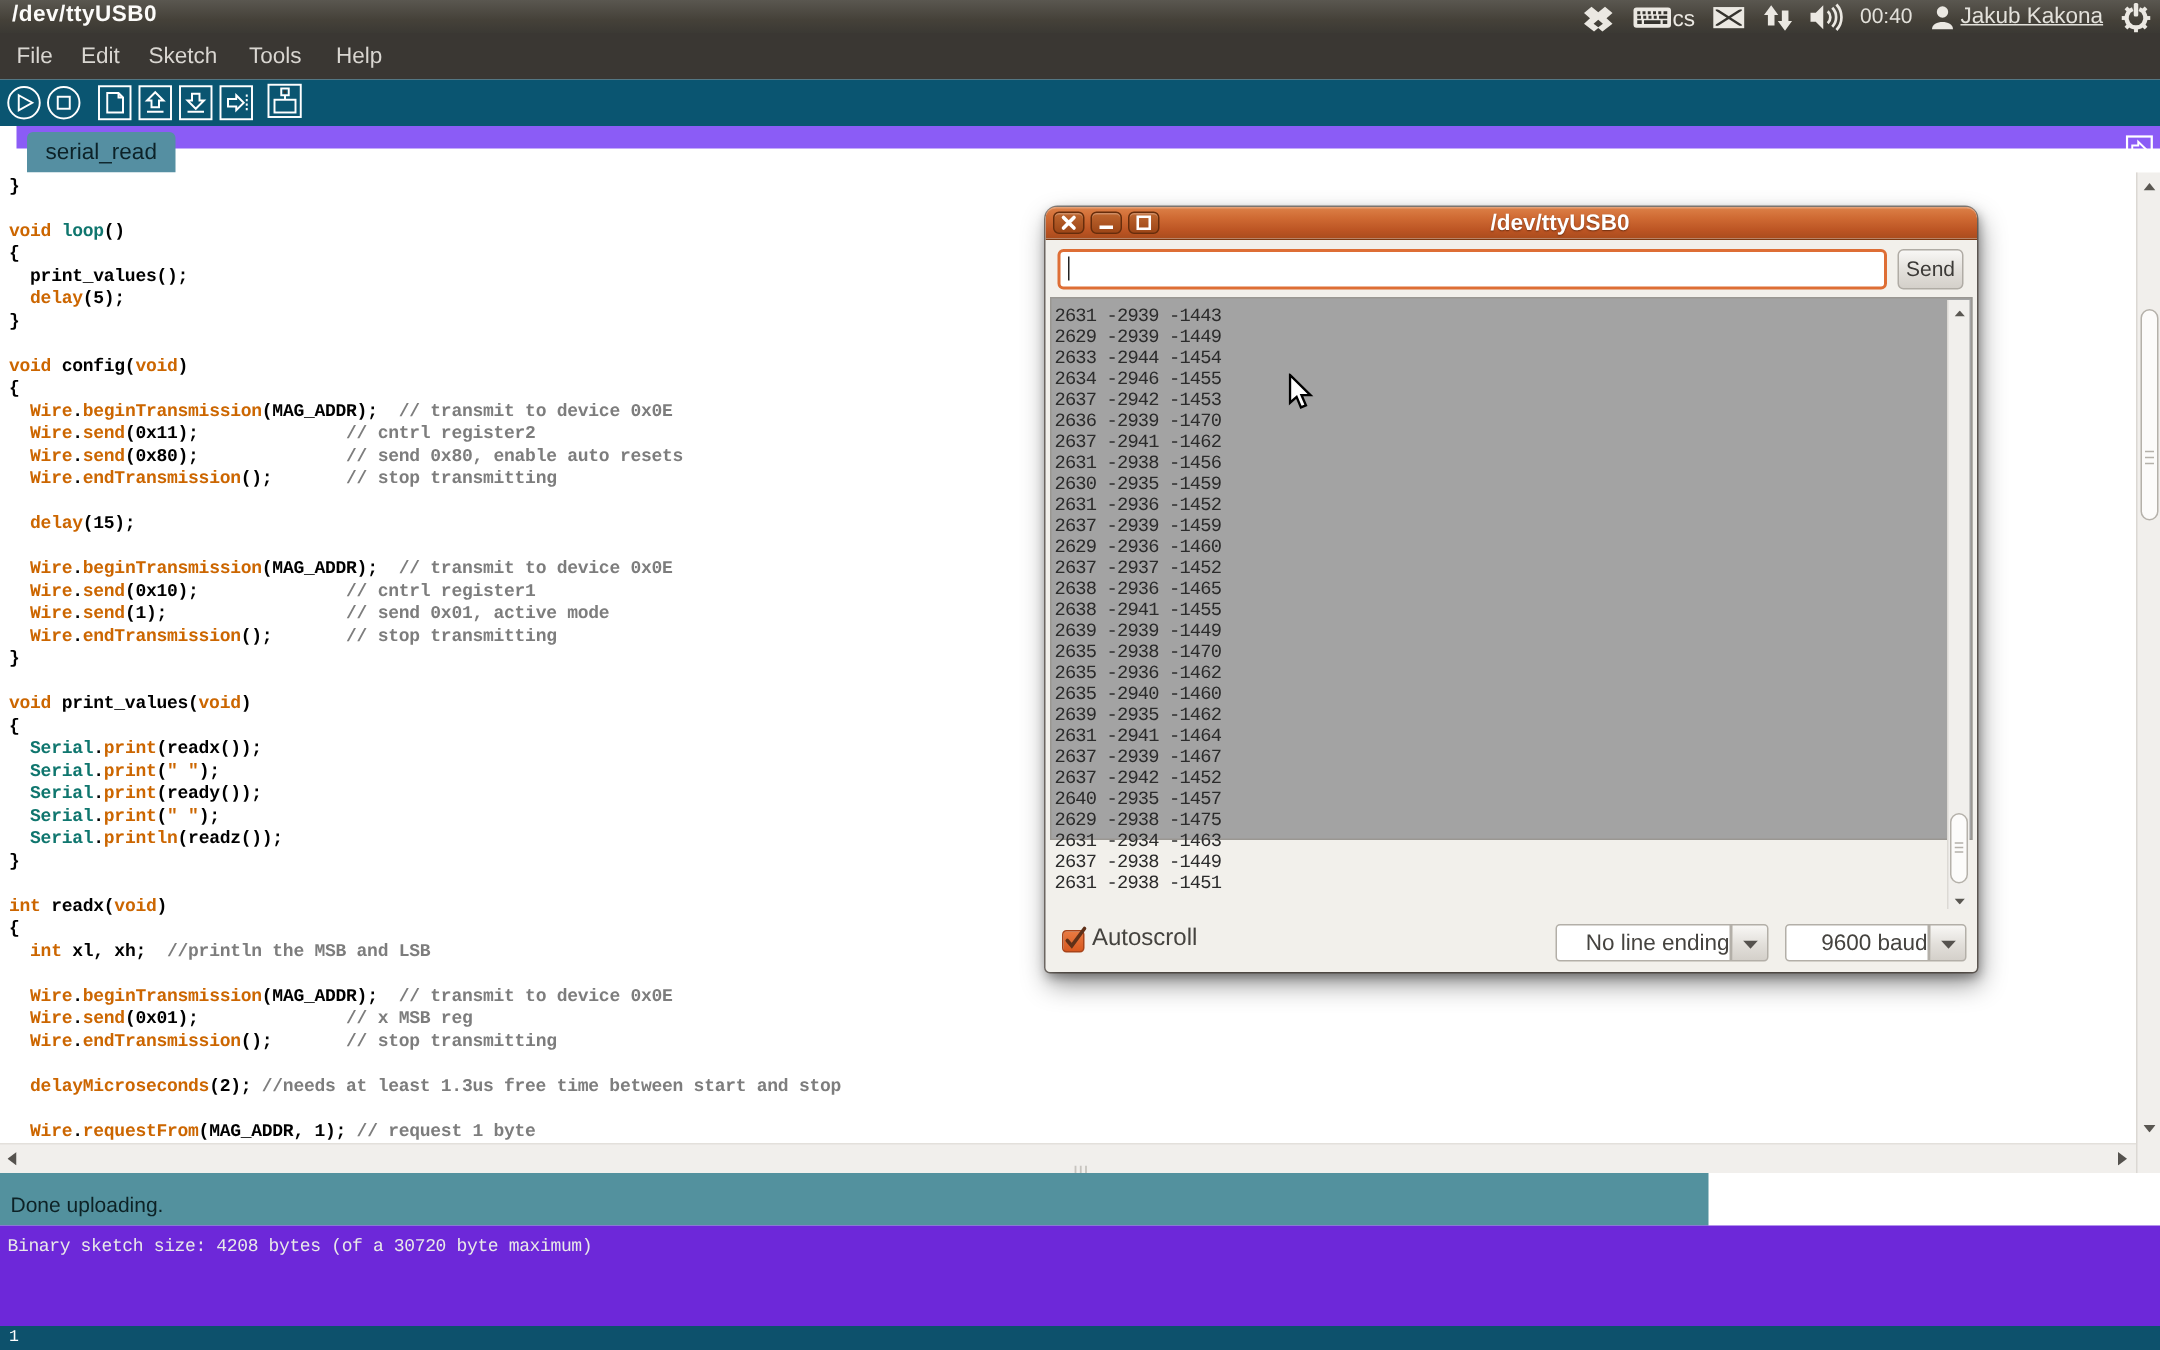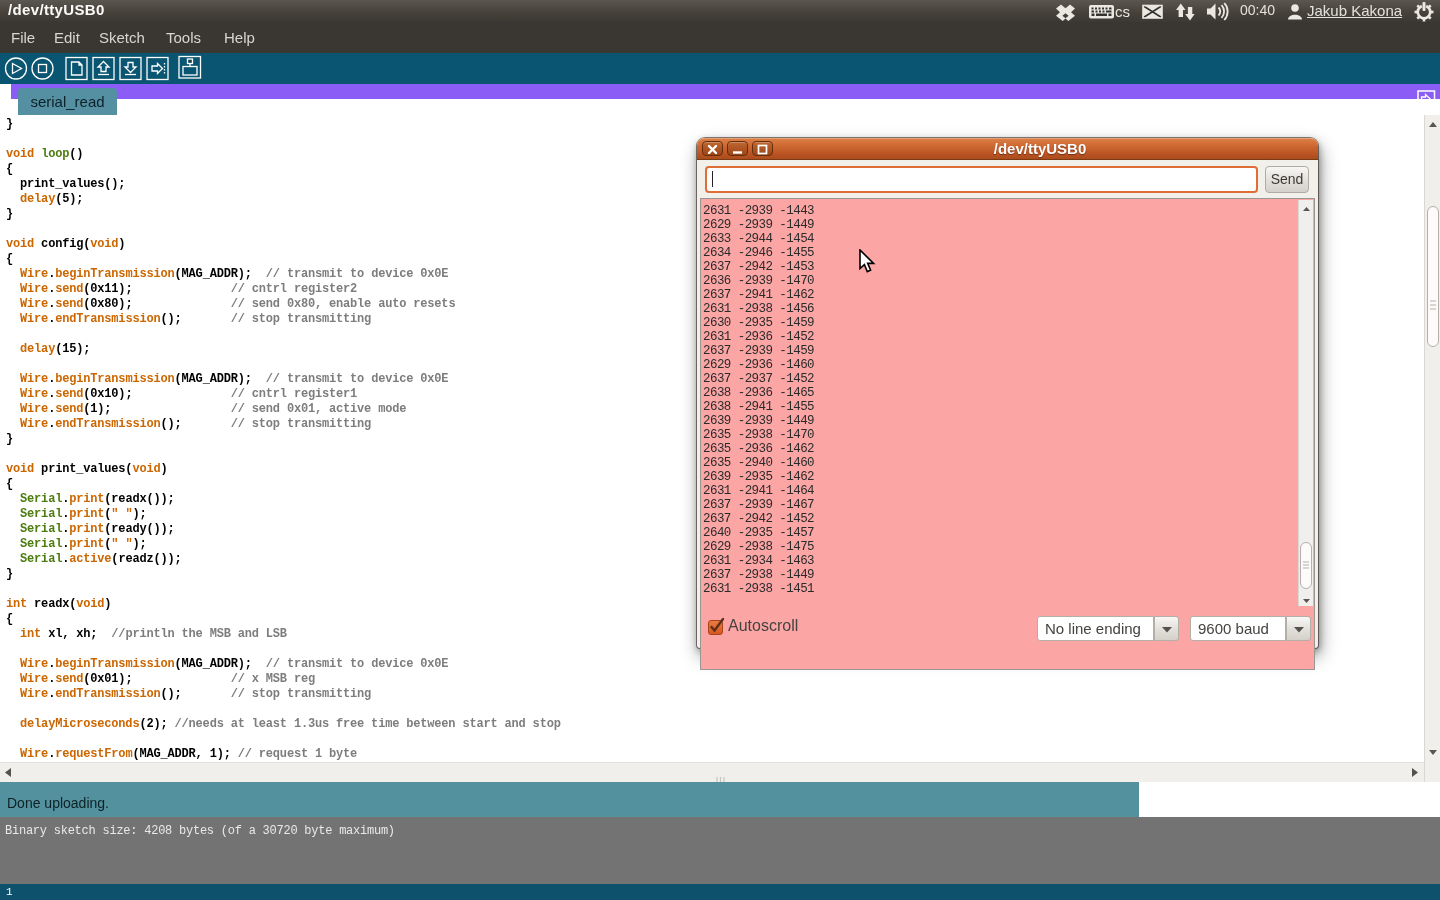--- a/index.html
+++ b/index.html
@@ -13,48 +13,48 @@
 #menubar span{position:absolute;top:7px;font-size:15px;color:#d9d6d1;}
 
 #toolbar{left:0;top:53px;width:1440px;height:31px;background:#0a5571;}
 
 #tabbar{left:11px;top:84px;width:1440px;height:15px;background:#8b5cf6;}
 #tab{left:7px;top:4px;width:99px;height:27px;background:#558fa2;border-radius:4px 4px 0 0;text-align:center;font-size:15px;color:#0c2228;line-height:28px;}
 
 #editor{left:0;top:115px;width:1424px;height:647px;background:#fff;overflow:hidden;}
 #code{position:absolute;left:6px;top:2px;margin:0;font-family:"Liberation Mono",monospace;font-size:12px;line-height:15px;letter-spacing:-0.18px;font-weight:bold;color:#000;}
 #code .k{color:#cc6600;}
-#code .b{color:#4d7c0f;}
+#code .b{color:#0f766e;}
 #code .c{color:#7d7d7d;}
 #code .s{color:#cc6600;}
 
 #vscroll{left:1424px;top:115px;width:16px;height:667px;background:#f1efec;border-left:1px solid #dbd8d3;box-sizing:border-box;}
 .sbthumb{background:#fcfbfa;border:1px solid #b5b1aa;border-radius:7px;box-sizing:border-box;}
 
 #hscroll{left:0;top:762px;width:1424px;height:20px;background:#f1efec;border-top:1px solid #e3e0db;box-sizing:border-box;}
 #status{left:0;top:782px;width:1139px;height:35px;background:#53919e;}
 #statustext{left:7px;top:13px;font-size:14px;color:#0d2226;}
-#console{left:0;top:817px;width:1440px;height:67px;background:#737373;}
+#console{left:0;top:817px;width:1440px;height:67px;background:#6d28d9;}
 #constext{left:5px;top:7px;font-family:"Liberation Mono",monospace;font-size:12px;letter-spacing:-0.24px;color:#e9e9e9;}
 #bottomline{left:0;top:884px;width:1440px;height:16px;background:#0d516c;}
 #lineno{left:6px;top:2px;font-family:"Liberation Mono",monospace;font-size:11px;color:#fff;}
 
 #serialwin{left:697px;top:138px;width:621px;height:510px;background:#f2f0eb;border-radius:8px 8px 3px 3px;box-shadow:0 0 0 1px rgba(40,30,20,.55),2px 8px 18px rgba(0,0,0,.42),1px 3px 7px rgba(0,0,0,.35);}
 #swtitle{left:0;top:0;width:621px;height:22px;border-radius:7px 7px 0 0;background:linear-gradient(#dd8148,#cf6a33 35%,#bb5423 75%,#aa4c1d);border-bottom:1px solid #7c3a13;box-sizing:border-box;box-shadow:inset 0 1px 0 rgba(255,255,255,.25);}
 .wbtn{position:absolute;top:3px;width:21px;height:15px;border-radius:4px;background:linear-gradient(#bf6730,#9d4617);border:1px solid #662d0c;box-shadow:inset 0 1px 0 rgba(255,255,255,.25);box-sizing:border-box;}
 #swtitletext{left:70px;top:2px;width:546px;text-align:center;font-size:15px;font-weight:bold;color:#fff;text-shadow:0 1px 1px rgba(60,20,0,.6);}
 #swinput{left:8px;top:28px;width:553px;height:27px;background:#fff;border:2px solid #de6e35;border-radius:4px;box-sizing:border-box;}
 #swsend{left:568px;top:28px;width:44px;height:27px;border-radius:4px;background:linear-gradient(#f8f7f5,#e2dfda 55%,#d4d0ca);border:1px solid #b0aca5;box-sizing:border-box;text-align:center;font-size:14px;color:#3c3a37;line-height:25px;}
-#swtext{left:3px;top:60px;width:615px;height:472px;background:#fca5a5;border:1px solid #9a9792;box-sizing:border-box;}
+#swtext{left:3px;top:60px;width:615px;height:362px;background:#a3a3a3;border:1px solid #9a9792;box-sizing:border-box;}
 #swlines{position:absolute;left:2px;top:5px;margin:0;font-family:"Liberation Mono",monospace;font-size:12.5px;line-height:14px;letter-spacing:-0.56px;font-weight:normal;color:#2b2b2b;}
 #swsb{position:absolute;right:1px;top:1px;width:15px;height:406px;background:#f1efec;border-left:1px solid #dcd9d4;box-sizing:border-box;}
 #swbottom{left:0;top:470px;width:621px;height:40px;}
 #autocheck{left:11px;top:12px;width:15px;height:15px;border-radius:3px;background:linear-gradient(#e87a42,#d8581f);border:1px solid #a8441a;box-sizing:border-box;}
 #autolabel{left:31px;top:9px;font-size:16px;color:#45433f;}
-.combofield{position:absolute;background:#fff;border:1px solid #b3afa8;box-sizing:border-box;border-radius:3px 0 0 3px;font-size:15px;color:#45433f;line-height:23px;padding-left:7px;}
+.combofield{position:absolute;background:#fff;border:1px solid #b3afa8;box-sizing:border-box;border-radius:3px 0 0 3px;font-size:15px;color:#45433f;line-height:23px;padding-left:7px;text-align:right;}
 .combobtn{position:absolute;width:25px;height:25px;background:linear-gradient(#f8f7f5,#e2dfda 55%,#d4d0ca);border:1px solid #b3afa8;box-sizing:border-box;border-radius:0 3px 3px 0;}
 </style></head>
 <body>
 
 <div id="panel" class="abs">
   <div id="ptitle" class="abs">/dev/ttyUSB0</div>
   <div class="abs tray" style="left:1240px;top:2px;font-size:14px;">00:40</div>
   <div class="abs tray" style="left:1307px;top:2px;font-size:15px;text-decoration:underline;">Jakub Kakona</div>
   <svg class="abs" style="left:1050px;top:0;" width="390" height="24" viewBox="0 0 390 24">
     <g fill="#ebe8e2">
@@ -182,21 +182,21 @@
   <span class="k">Wire</span>.<span class="k">send</span>(1);                 <span class="c">// send 0x01, active mode</span>
   <span class="k">Wire</span>.<span class="k">endTransmission</span>();       <span class="c">// stop transmitting</span>
 }
 
 <span class="k">void</span> print_values(<span class="k">void</span>)
 {
   <span class="b">Serial</span>.<span class="k">print</span>(readx());
   <span class="b">Serial</span>.<span class="k">print</span>(<span class="s">" "</span>);
   <span class="b">Serial</span>.<span class="k">print</span>(ready());
   <span class="b">Serial</span>.<span class="k">print</span>(<span class="s">" "</span>);
-  <span class="b">Serial</span>.<span class="k">active</span>(readz());
+  <span class="b">Serial</span>.<span class="k">println</span>(readz());
 }
 
 <span class="k">int</span> readx(<span class="k">void</span>)
 {
   <span class="k">int</span> xl, xh;  <span class="c">//println the MSB and LSB</span>
 
   <span class="k">Wire</span>.<span class="k">beginTransmission</span>(MAG_ADDR);  <span class="c">// transmit to device 0x0E</span>
   <span class="k">Wire</span>.<span class="k">send</span>(0x01);              <span class="c">// x MSB reg</span>
   <span class="k">Wire</span>.<span class="k">endTransmission</span>();       <span class="c">// stop transmitting</span>
 

